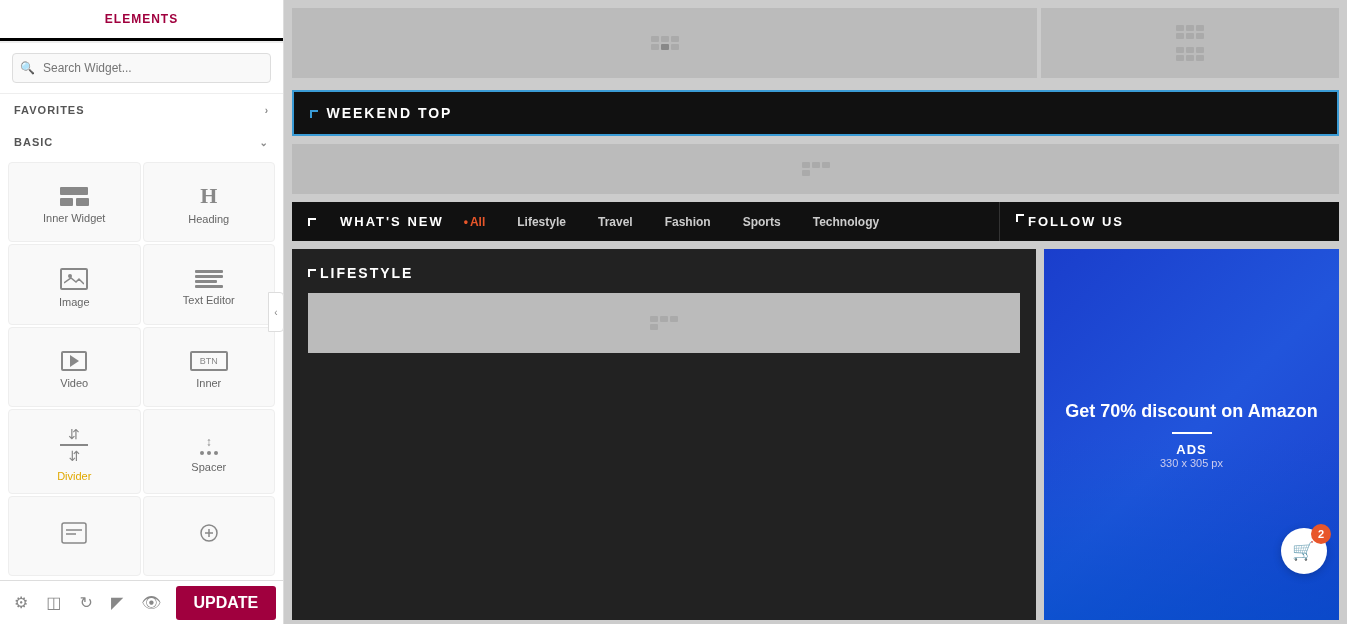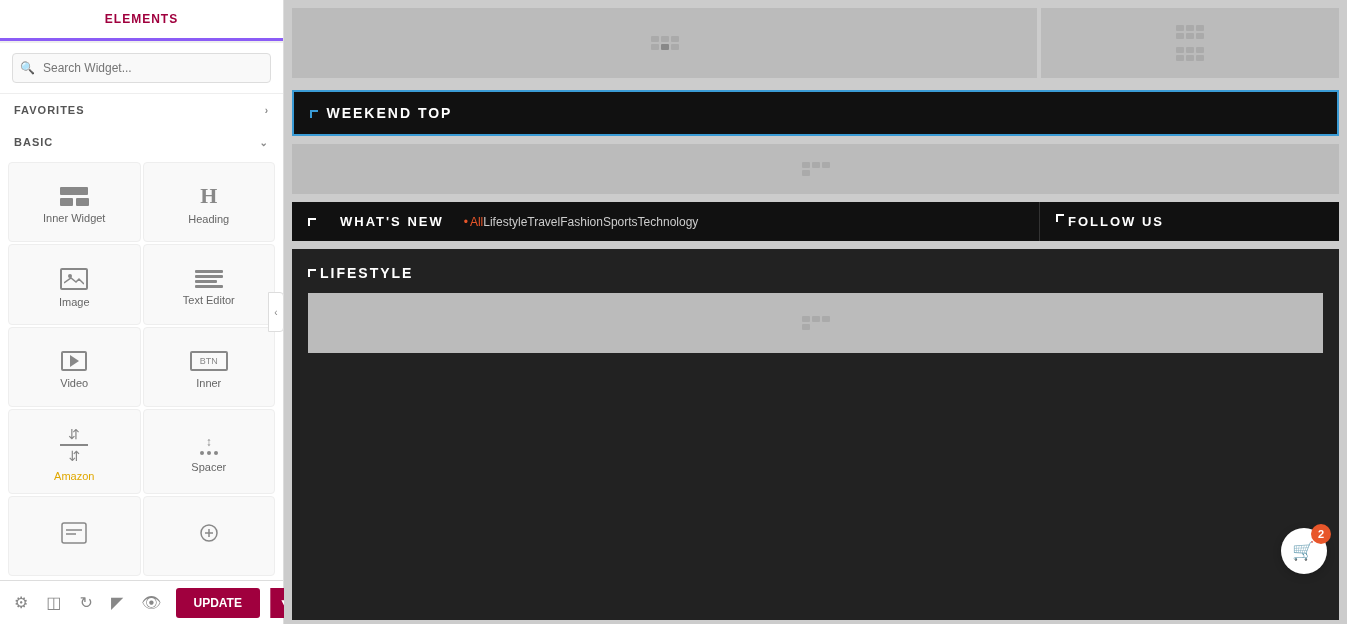--- a/index.html
+++ b/index.html
@@ -31,21 +31,21 @@
       cursor: pointer;
       color: #888;
       border-bottom: 3px solid transparent;
       background: none;
       border-top: none;
       border-left: none;
       border-right: none;
     }
     .tab-btn.active {
       color: #a0003e;
-      border-bottom: 3px solid #8b5cf6;
+      border-bottom: 3px solid #000000;
     }
 
     .search-bar {
       padding: 10px 12px;
       border-bottom: 1px solid #eee;
     }
     .search-bar input {
       width: 100%;
       padding: 7px 10px 7px 30px;
       border: 1px solid #ddd;
@@ -127,21 +127,21 @@
       color: #888;
       font-size: 16px;
       cursor: pointer;
       padding: 4px;
     }
     .update-btn {
       background: #a0003e;
       color: #fff;
       border: none;
       padding: 8px 18px;
-      font-size: 12px;
+      font-size: 16px;
       font-weight: 600;
       border-radius: 3px;
       cursor: pointer;
       margin-left: auto;
     }
     .update-btn-arrow {
       background: #a0003e;
       color: #fff;
       border: none;
       border-left: 1px solid rgba(255,255,255,0.3);
@@ -232,36 +232,37 @@
       flex: 1;
     }
     .whats-new-title {
       color: #fff;
       font-size: 13px;
       font-weight: 700;
       letter-spacing: 2px;
     }
     .whats-new-nav {
       display: flex;
-      gap: 0;
+      gap: 32px;
+      font-weight: bold;
     }
     .nav-item {
       color: #ccc;
       font-size: 12px;
       cursor: pointer;
     }
     .nav-item.active {
       color: #e8562a;
     }
     .nav-dot {
       color: #e8562a;
       margin-right: 2px;
     }
     .whats-new-right {
-      width: 300px;
+      width: 340px;
       padding: 12px 16px;
       border-left: 1px solid #333;
       display: flex;
       align-items: flex-start;
     }
     .follow-title {
       color: #fff;
       font-size: 13px;
       font-weight: 700;
       letter-spacing: 2px;
@@ -528,21 +529,21 @@
     </div>
 
     <div class="widget-item">
       <div class="widget-icon">
         <div class="icon-divider">
           <div class="icon-div-arrow" style="transform:rotate(180deg);">⇵</div>
           <div class="icon-div-line"></div>
           <div class="icon-div-arrow">⇵</div>
         </div>
       </div>
-      <span class="widget-label yellow">Amazon</span>
+      <span class="widget-label yellow">Divider</span>
     </div>
 
     <div class="widget-item">
       <div class="widget-icon">
         <div class="icon-spacer">
           <div class="icon-sp-arrow">↕</div>
           <div class="icon-sp-dots">
             <div class="icon-sp-dot"></div>
             <div class="icon-sp-dot"></div>
             <div class="icon-sp-dot"></div>
@@ -661,20 +662,31 @@
       <div class="lifestyle-placeholder">
         <div class="grid-icon">
           <div class="grid-dot"></div>
             <div class="grid-dot"></div>
           <div class="grid-dot"></div>
             <div class="grid-dot"></div>
         </div>
       </div>
     </div>
 
+    <div class="ad-section">
+      <div class="ad-bg"></div>
+
+      <div style="position:absolute;bottom:0;left:0;right:0;height:50%;background:linear-gradient(180deg,transparent,rgba(0,80,200,0.6));z-index:1;"></div>
+      <div class="ad-content">
+        <div class="ad-title">Get 70% discount on Amazon</div>
+        <div class="ad-line"></div>
+        <div class="ad-subtitle">ADS</div>
+        <div class="ad-size">330 x 305 px</div>
+      </div>
+    </div>
   </div>
 
 </div>
 
 <div class="cart-container">
   <div class="cart-btn">
     <span class="cart-icon">🛒</span>
     <span class="cart-badge">2</span>
   </div>
 </div>

